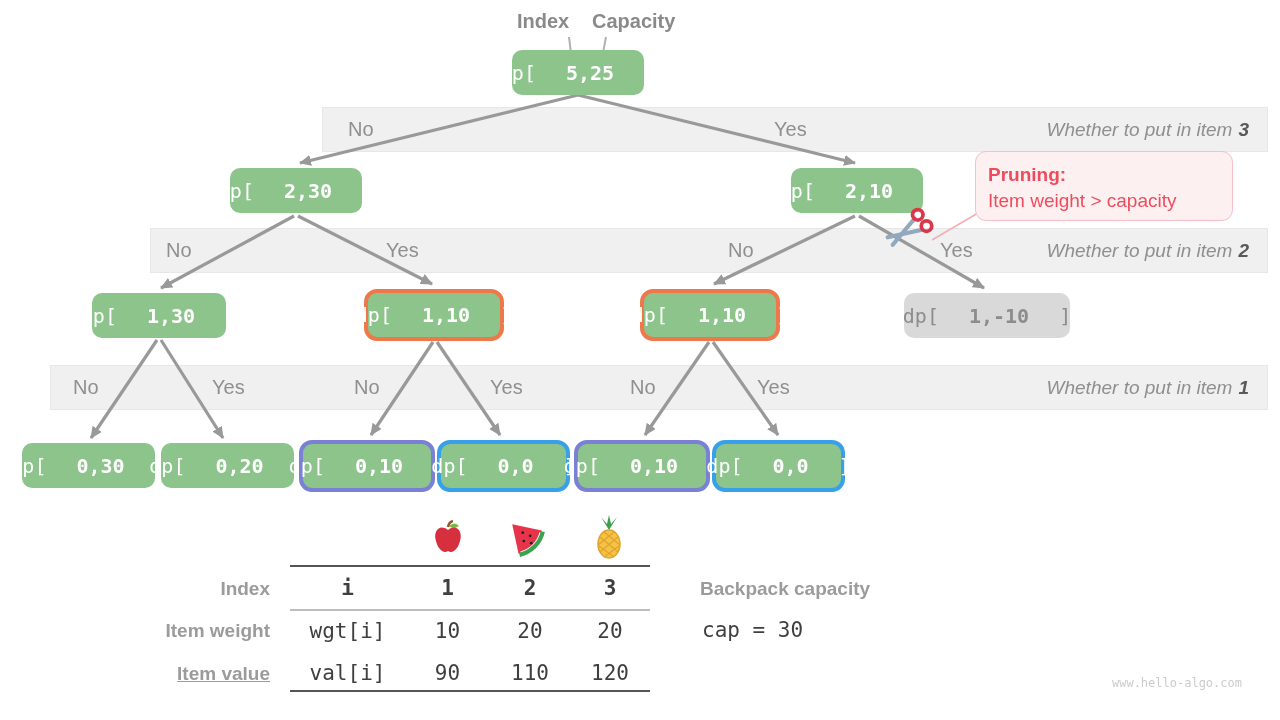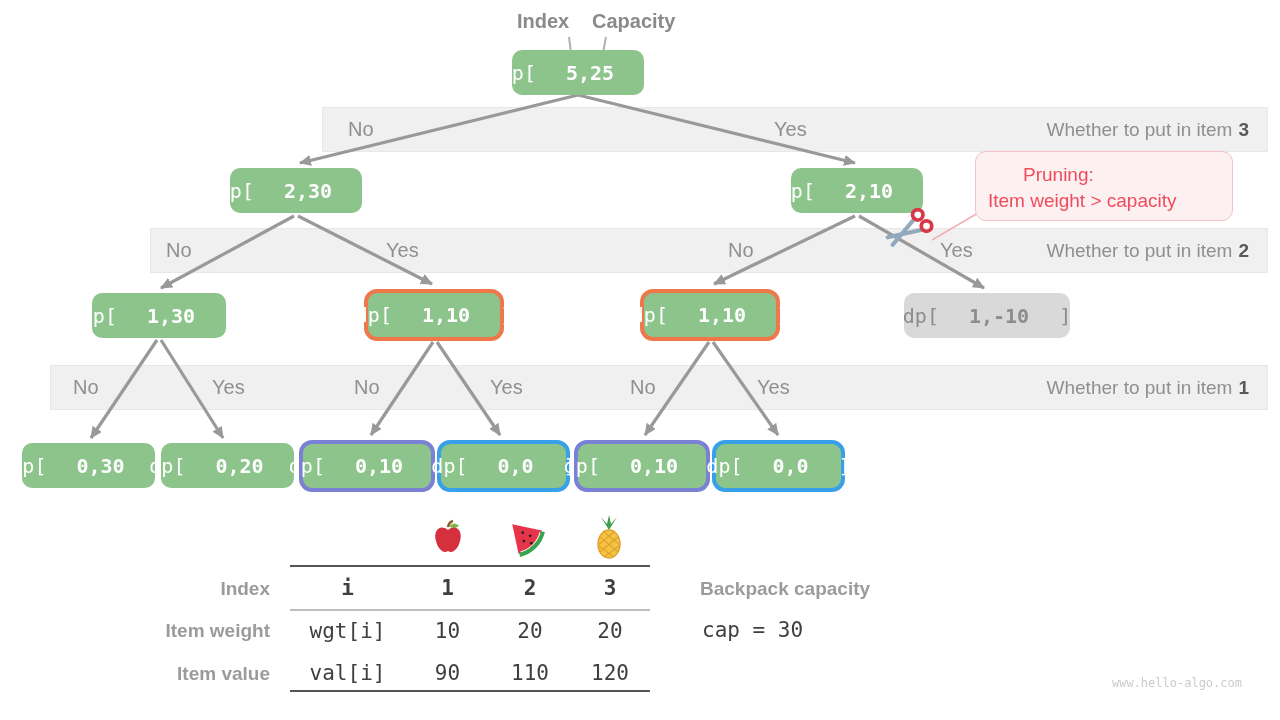--- a/index.html
+++ b/index.html
@@ -2,42 +2,42 @@
 <html><head>
 <meta charset="utf-8">
 <style>
   html,body{margin:0;padding:0;background:#fff;}
   .canvas{position:relative;width:1280px;height:720px;background:#fff;overflow:hidden;
           font-family:"Liberation Sans",sans-serif;}
   
   .band{position:absolute;height:43px;background:#f0f0f0;border:1px solid #e7e7e7;
         border-radius:0;z-index:1;}
   .dec{position:absolute;top:0;height:43px;line-height:43px;color:#8f8f8f;font-size:20px;}
-  .q{position:absolute;right:18px;top:0;height:43px;line-height:43px;color:#8f8f8f;font-size:19px;}
+  .q{position:absolute;right:18px;top:0;height:43px;line-height:43px;color:#8f8f8f;font-size:19px;font-style:italic;}
   .qn{font-weight:bold;color:#595959;margin-left:6px;}
   
   .edges{position:absolute;left:0;top:0;z-index:2;}
   .topicons{position:absolute;z-index:5;}
   
   .node{position:absolute;display:flex;align-items:center;justify-content:center;
         border-radius:10px;z-index:3;font-family:"DejaVu Sans Mono",monospace;
         font-size:20px;color:#fff;gap:30px;}
   .green{background:#8cc48c;height:45px;}
   .grayn{background:#d9d9d9;color:#8c8c8c;height:45px;}
   .node .val{font-weight:bold;}
   .b-orange{border:4px solid #ee7849;border-radius:13px;height:44px;}
   .b-purple{border:4px solid #7a80d4;border-radius:13px;height:44px;}
   .b-blue{border:4px solid #38a0e8;border-radius:13px;height:44px;}
   
   .hlabel{position:absolute;font-weight:bold;font-size:20px;color:#8a8a8a;z-index:4;}
   
   .pruning{position:absolute;left:975px;top:151px;width:232px;height:48px;
            background:#fdf0f1;border:1.5px solid #f6c0c6;border-radius:11px;
            padding:10px 12px;z-index:4;font-size:19px;line-height:26px;color:#ee4c5d;}
-  .pruning .ttl{font-weight:normal;margin-left:35px;}
+  .pruning .ttl{font-weight:bold;}
   
   .rowlabel{position:absolute;width:240px;text-align:right;font-weight:bold;
             color:#9b9b9b;font-size:19px;z-index:1;}
   .mono{font-family:"DejaVu Sans Mono",monospace;color:#3f3f3f;font-size:21px;}
   .trow{position:absolute;left:290px;width:360px;display:flex;z-index:1;}
   .trow .c0{width:115px;text-align:center;}
   .trow .c1{width:85px;text-align:center;}
   .trow .c2{width:80px;text-align:center;}
   .trow .c3{width:80px;text-align:center;}
   .hline{position:absolute;z-index:1;}
@@ -223,21 +223,21 @@
       <line x1="22" y1="18" x2="6" y2="31"></line>
     </g>
   </svg>
 
   <div class="hline" style="left:290px;top:565px;width:360px;height:2px;background:#555;"></div>
   <div class="hline" style="left:290px;top:609px;width:360px;height:1.5px;background:#bdbdbd;"></div>
   <div class="hline" style="left:290px;top:690px;width:360px;height:2px;background:#555;"></div>
 
   <div class="rowlabel" style="left:30px;top:578px;">Index</div>
   <div class="rowlabel" style="left:30px;top:620px;">Item weight</div>
-  <div class="rowlabel" style="left:30px;top:663px;">Item value</div>
+  <div class="rowlabel" style="left:30px;top:663px;text-decoration:underline;">Item value</div>
 
   <div class="trow mono" style="top:576px;font-weight:bold;">
     <span class="c0">i</span>
     <span class="c1">1</span>
     <span class="c2">2</span>
     <span class="c3">3</span>
   </div>
   <div class="trow mono" style="top:619px;">
     <span class="c0">wgt[i]</span>
     <span class="c1">10</span>

